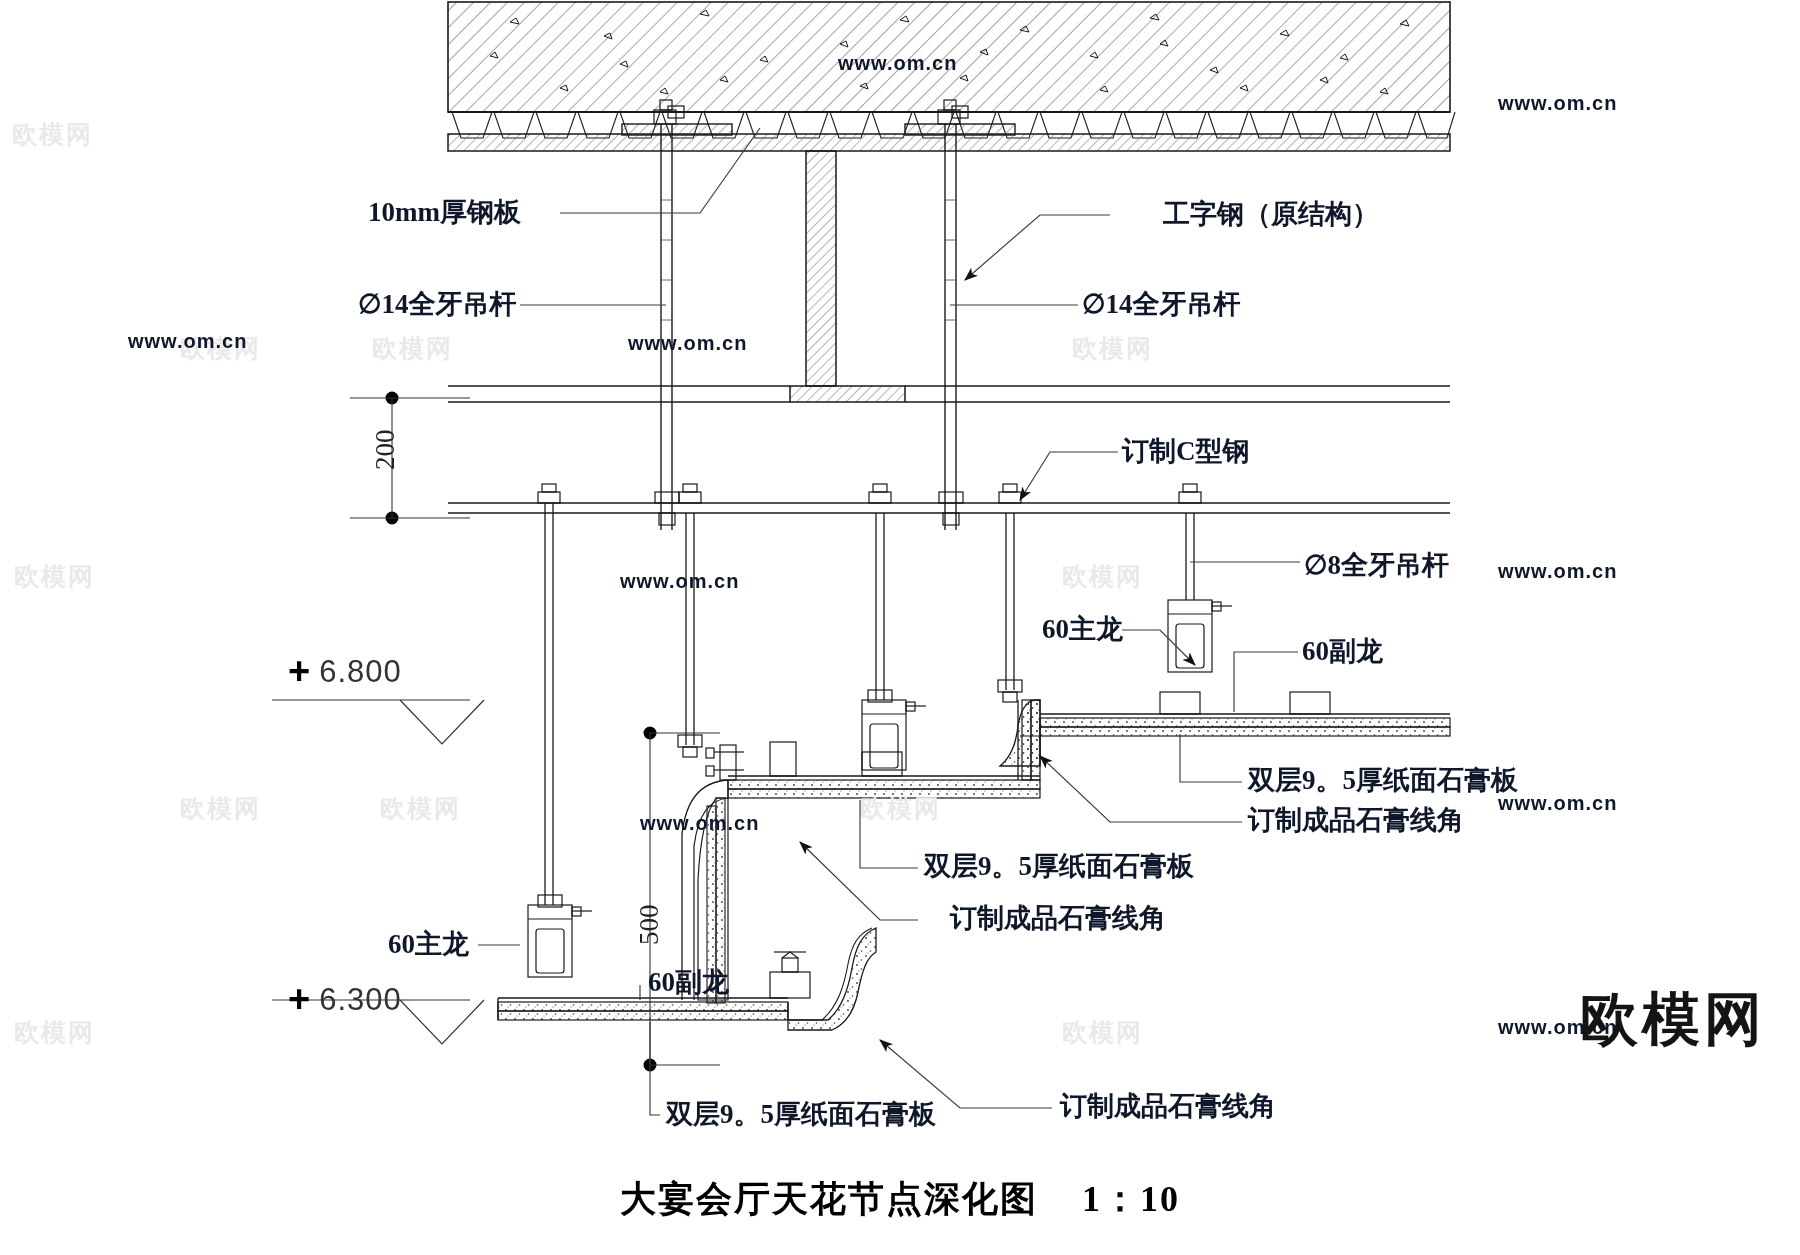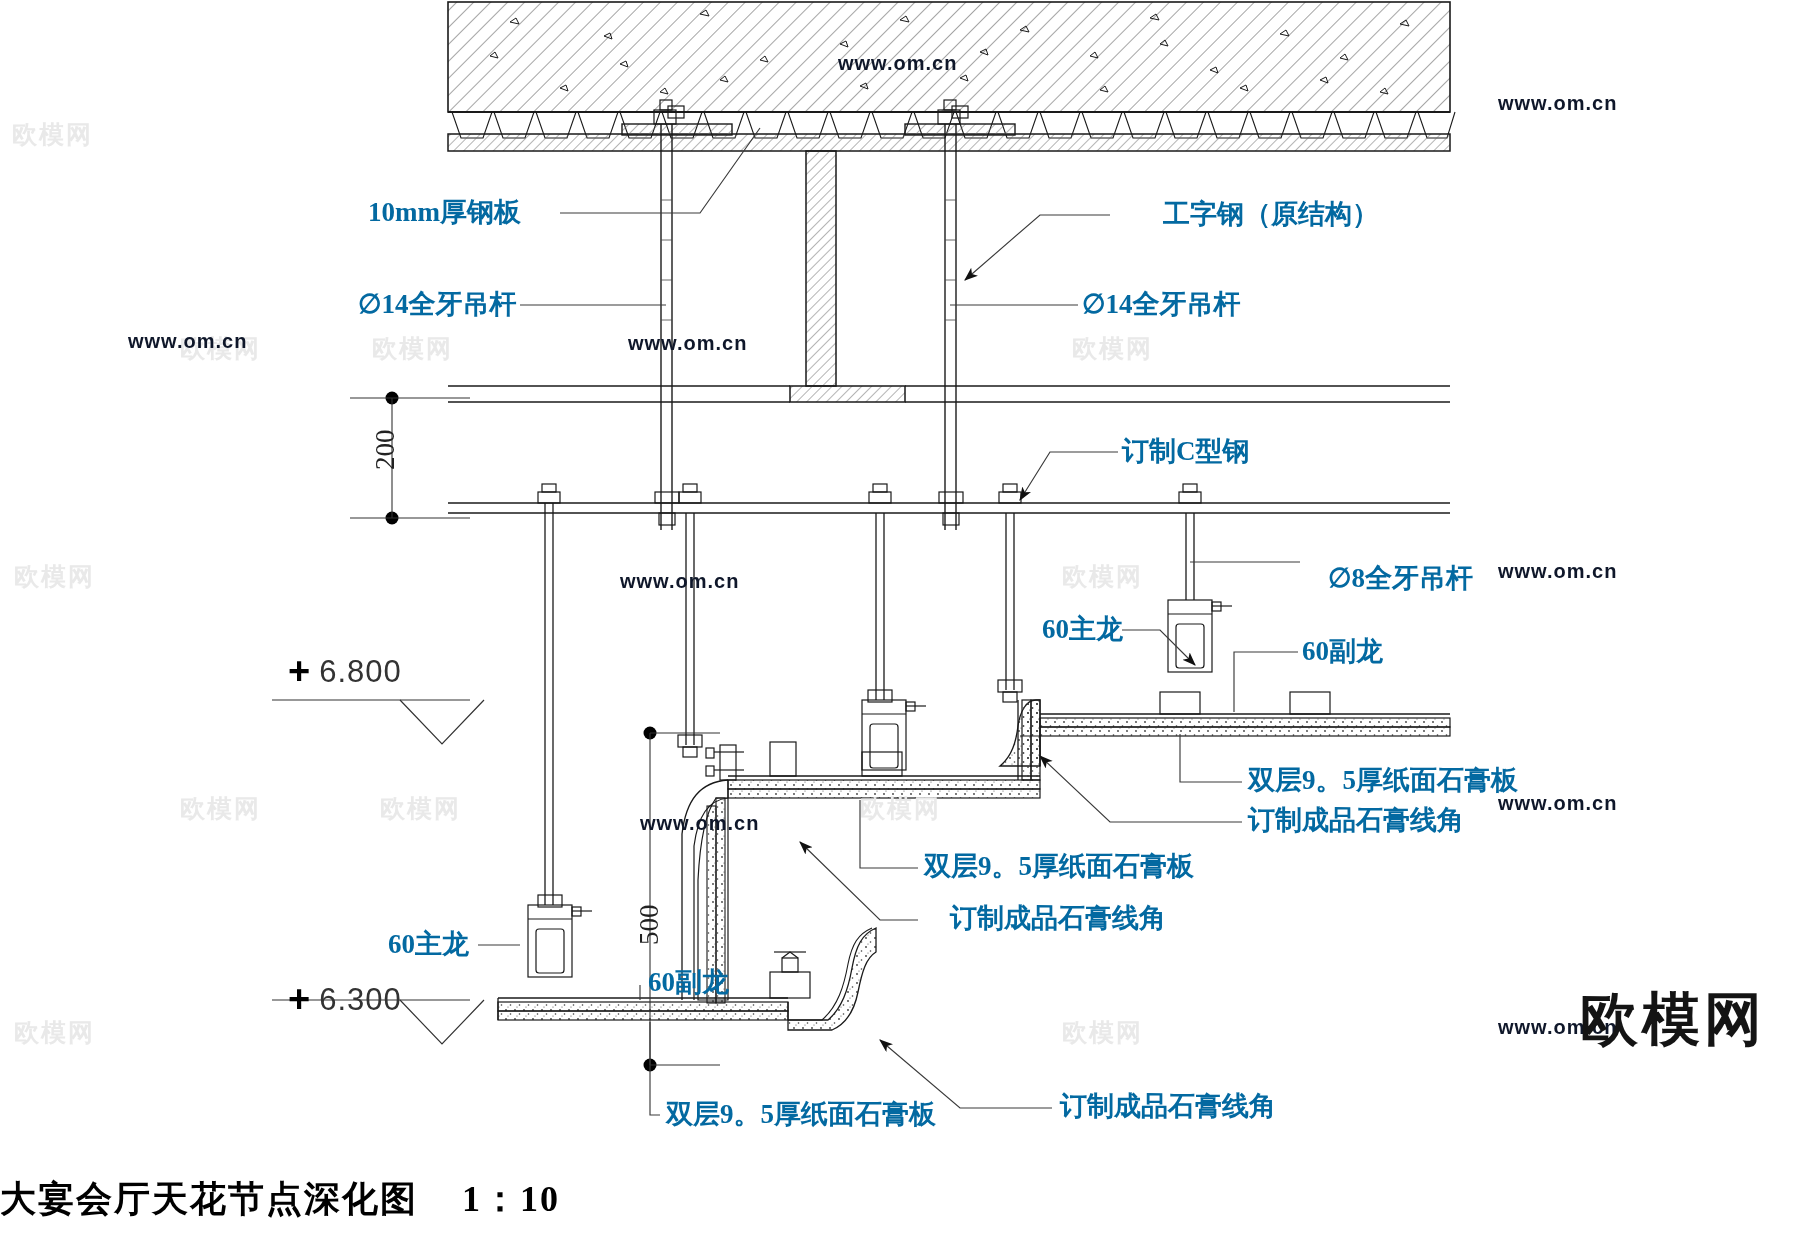--- a/index.html
+++ b/index.html
@@ -11,21 +11,21 @@
     overflow:hidden;
   }
   #stage{position:absolute;left:0;top:0;width:1800px;height:1255px;}
   #stage svg{position:absolute;left:0;top:0;}
 
   .lbl{
     position:absolute;
     font-family:"Liberation Serif","DejaVu Serif",serif;
     font-size:27px;
     line-height:1.05;
-    color:#0369a1;
+    color:#0f172a;
     white-space:nowrap;
     font-weight:600;
     letter-spacing:0px;
   }
   .dim{
     position:absolute;
     font-family:"Liberation Serif","DejaVu Serif",serif;
     font-size:27px;
     color:#222;
     white-space:nowrap;
@@ -44,21 +44,21 @@
     font-weight:900;
     font-size:38px;
     color:#000;
     transform:translateY(2px);
     margin-right:8px;
   }
   #title{
     position:absolute;
     left:0;right:0;
     top:1175px;
-    text-align:left;
+    text-align:center;
     font-family:"Liberation Serif","DejaVu Serif",serif;
     font-size:36px;
     font-weight:700;
     color:#000;
     letter-spacing:2px;
   }
   #title .scale{margin-left:44px;font-weight:700;}
 
   
   .wm{
@@ -414,21 +414,21 @@
         <path d="M1052,1108 L960,1108 L880,1040" marker-end="url(#arrowTip)"></path>
       </g>
     </g>
   </svg>
 
   <div class="lbl" style="left:368px;top:198px;">10mm厚钢板</div>
   <div class="lbl" style="left:1163px;top:200px;">工字钢（原结构）</div>
   <div class="lbl" style="left:358px;top:290px;">∅14全牙吊杆</div>
   <div class="lbl" style="left:1082px;top:290px;">∅14全牙吊杆</div>
   <div class="lbl" style="left:1122px;top:437px;">订制C型钢</div>
-  <div class="lbl" style="left:1304px;top:564px;margin-left:24px;">∅8全牙吊杆</div>
+  <div class="lbl" style="left:1304px;top:551px;">∅8全牙吊杆</div>
   <div class="lbl" style="left:1042px;top:615px;">60主龙</div>
   <div class="lbl" style="left:1302px;top:637px;">60副龙</div>
   <div class="lbl" style="left:1248px;top:766px;">双层9。5厚纸面石膏板</div>
   <div class="lbl" style="left:1248px;top:806px;">订制成品石膏线角</div>
   <div class="lbl" style="left:924px;top:852px;">双层9。5厚纸面石膏板</div>
   <div class="lbl" style="left:950px;top:904px;">订制成品石膏线角</div>
   <div class="lbl" style="left:388px;top:930px;">60主龙</div>
   <div class="lbl" style="left:648px;top:968px;">60副龙</div>
   <div class="lbl" style="left:666px;top:1100px;">双层9。5厚纸面石膏板</div>
   <div class="lbl" style="left:1060px;top:1092px;">订制成品石膏线角</div>

